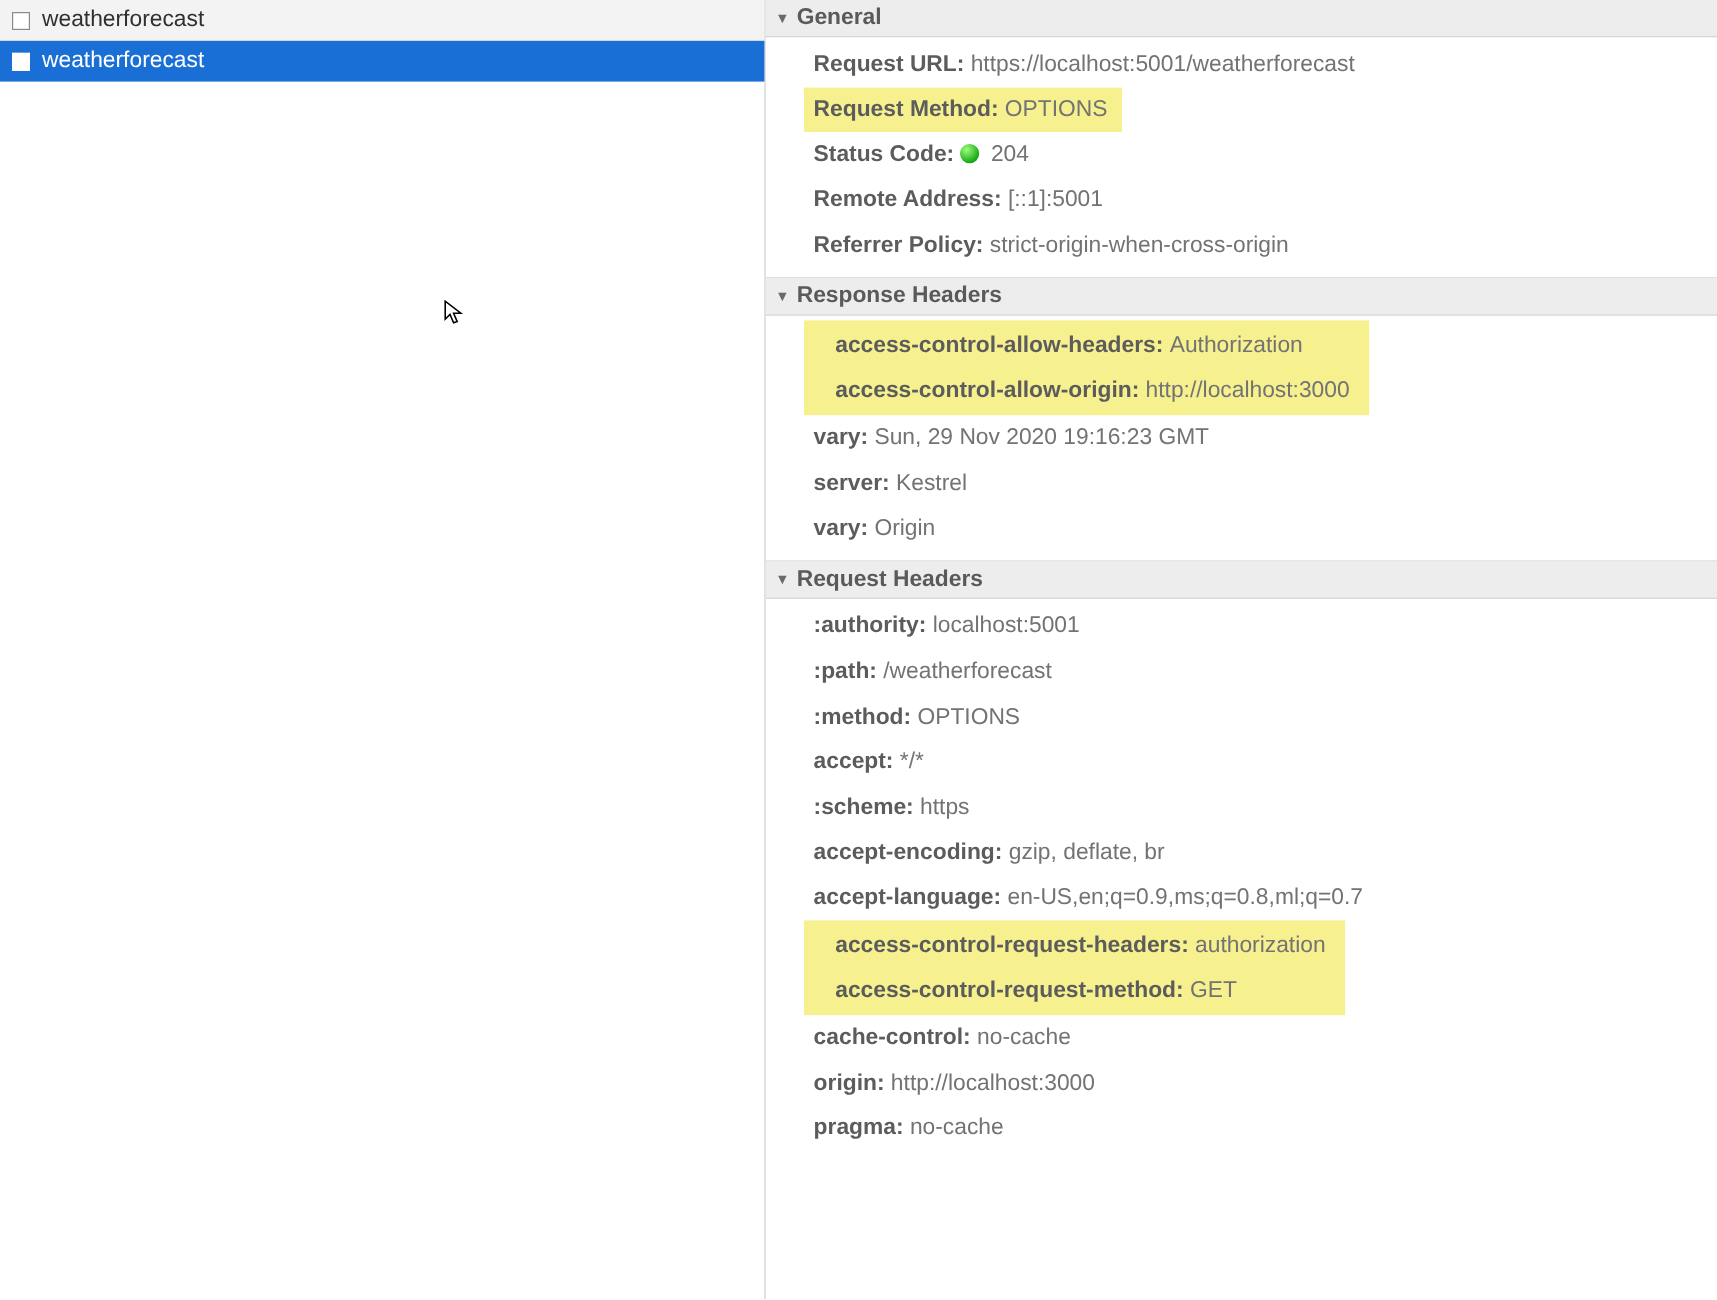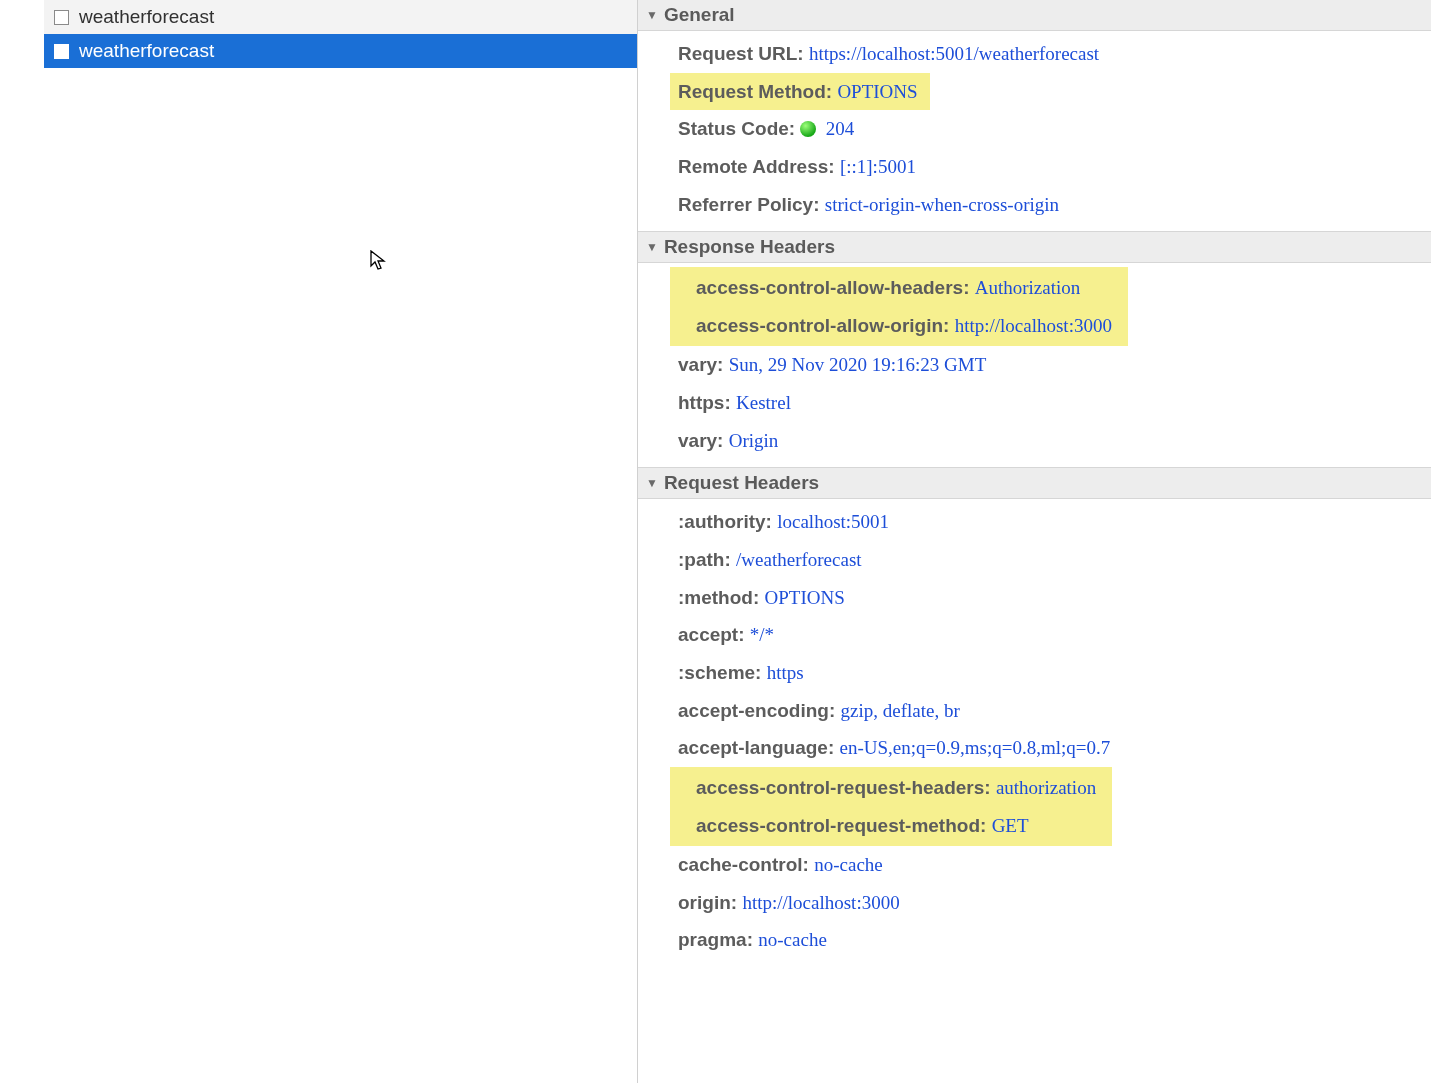--- a/index.html
+++ b/index.html
@@ -1,35 +1,35 @@
 <!DOCTYPE html>
 <html><head>
 <meta charset="utf-8">
 <style>
   * { box-sizing: border-box; margin: 0; padding: 0; }
   html, body { width: 1431px; height: 1083px; font-family: "Segoe UI", Arial, sans-serif; font-size: 19px; color: #303030; background: #fff; overflow: hidden; }
   .app { display: flex; width: 100%; height: 100%; }
 
   
   .request-list { width: 638px; border-right: 1px solid #d0d0d0; background: #fff; }
-  .request-row { display: flex; align-items: center; height: 34px; padding: 0 10px; cursor: pointer; margin-left: 44px; }
+  .request-row { display: flex; align-items: center; height: 34px; padding: 0 10px; cursor: pointer; }
   .request-row.odd  { background: #f3f3f3; }
   .request-row.sel  { background: #1a6fd6; color: #fff; }
   .doc-icon { width: 15px; height: 15px; border: 1px solid #8a8a8a; margin-right: 10px; background: #fff; }
   .request-row.sel .doc-icon { border-color: #fff; background: #fff; }
   .cursor { position: absolute; left: 370px; top: 250px; width: 16px; height: 22px; pointer-events: none; }
 
   
   .details { flex: 1; overflow-y: auto; }
   .section-title { display: flex; align-items: center; background: #ededed; padding: 4px 8px; font-weight: 700; color: #5a5a5a; border-bottom: 1px solid #d6d6d6; cursor: pointer; }
   .section-title .tri { margin-right: 6px; font-size: 12px; color: #6a6a6a; }
   .section-body { padding: 4px 0 8px 40px; border-bottom: 1px solid #d6d6d6; }
   .kv { padding: 6px 0; line-height: 1.35; }
   .kv .k { font-weight: 700; color: #5c5c5c; }
-  .kv .v { font-family: Liberation Serif, serif; color: #1d4ed8; }
+  .kv .v { font-family: Liberation Sans, sans-serif; color: #737373; }
   .kv.hl { background: #f6f08f; display: inline-block; padding: 6px 12px 6px 8px; margin-left: -8px; }
   .hl-block { background: #f6f08f; display: inline-block; padding: 2px 16px 2px 26px; margin-left: -8px; }
   .status-dot { display: inline-block; width: 16px; height: 16px; border-radius: 50%; background: radial-gradient(circle at 35% 30%, #9cff7a, #18a818 70%); vertical-align: -2px; margin-right: 4px; }
 </style>
 </head>
 <body>
 
 <div class="app">
 
   <div class="request-list">
@@ -94,21 +94,21 @@
             <span class="k">access-control-allow-origin:</span>
             <span class="v">http://localhost:3000</span>
           </div>
         </div>
       </div>
       <div class="kv">
         <span class="k">vary:</span>
         <span class="v">Sun, 29 Nov 2020 19:16:23 GMT</span>
       </div>
       <div class="kv">
-        <span class="k">https:</span>
+        <span class="k">server:</span>
         <span class="v">Kestrel</span>
       </div>
       <div class="kv">
         <span class="k">vary:</span>
         <span class="v">Origin</span>
       </div>
     </div>
 
     <div class="section-title">
       <span class="tri">▼</span>

